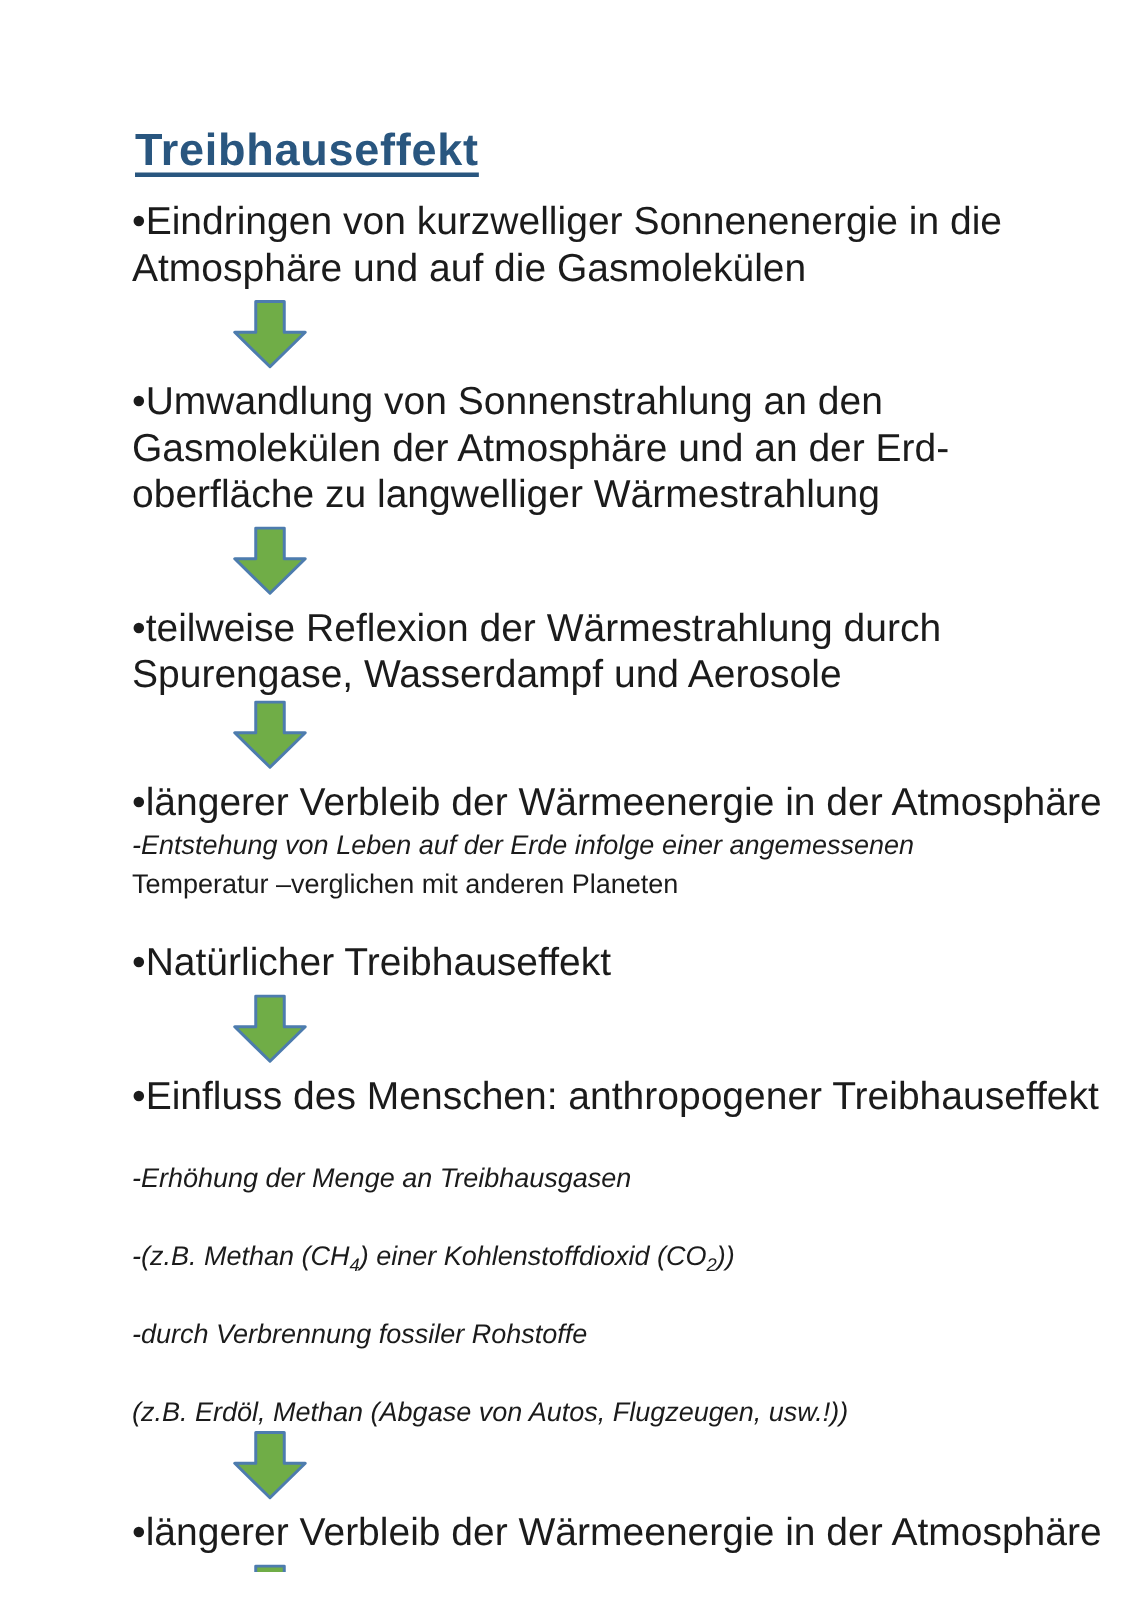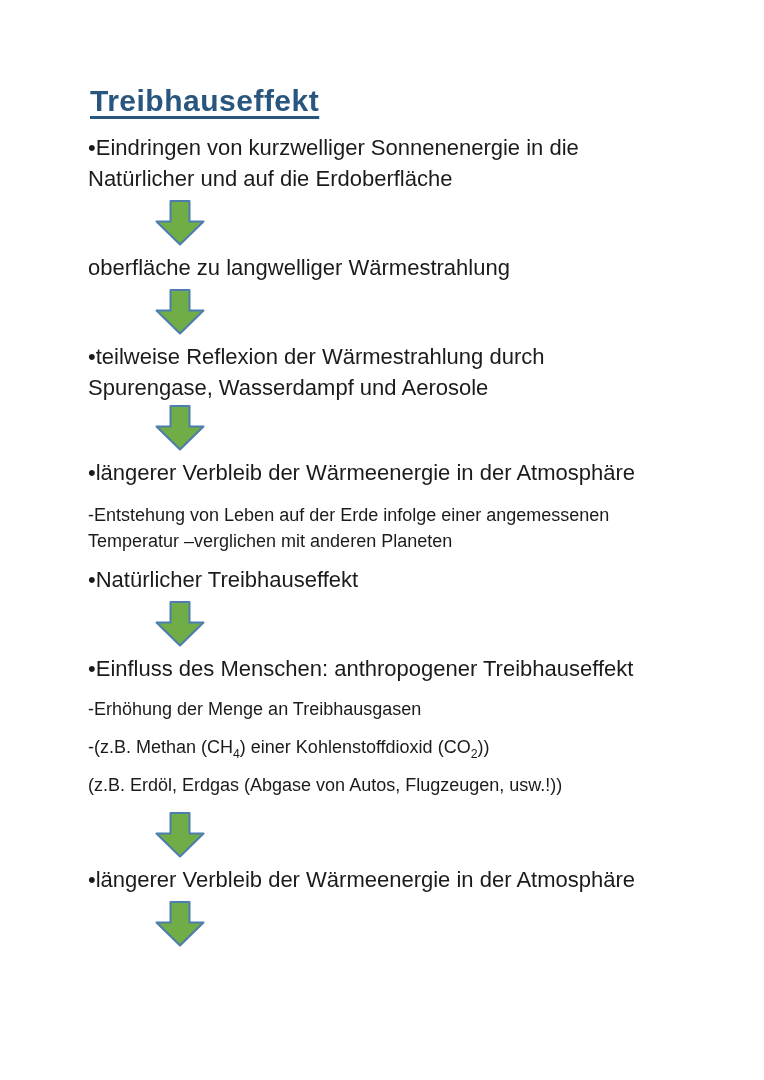--- a/index.html
+++ b/index.html
@@ -22,62 +22,64 @@
     font-size: 30px;
     font-weight: bold;
     color: #29567f;
     text-decoration: underline;
     text-decoration-thickness: 3px;
     text-underline-offset: 5px;
     margin: 0 0 14px 2px;
     letter-spacing: 0.5px;
   }
   .main-line {
-    font-size: 22px;
+    font-size: 26px;
     line-height: 31px;
     margin: 0;
     white-space: nowrap;
   }
   .small-line {
     font-size: 18px;
     line-height: 26px;
     margin: 0;
     white-space: nowrap;
   }
   .small-line sub {
     font-size: 0.68em;
     line-height: 0;
   }
   .arrow-wrap {
     width: 50px;
     height: 46px;
     margin: 6px 0 6px 67px;
   }
   .arrow-wrap svg { display: block; }
-  .mt8  { margin-top: 14px; }
-  .mt10 { margin-top: 12px; }
-  .mt16 { margin-top: 10px; }
+  .mt8  { margin-top: 0; font-style: italic; }
+  .mt10 { margin-top: 26px; font-style: italic; }
+  .mt16 { margin-top: 24px; }
   .mt2  { margin-top: 2px; }
 </style>
 </head>
 <body>
 
 <div class="page">
 
   <h1 class="title">Treibhauseffekt</h1>
 
   <p class="main-line">•Eindringen von kurzwelliger Sonnenenergie in die</p>
-  <p class="main-line">Natürlicher und auf die Erdoberfläche</p>
+  <p class="main-line">Atmosphäre und auf die Gasmolekülen</p>
 
   <div class="arrow-wrap">
     <svg width="50" height="46" viewBox="0 0 50 46">
       <polygon points="15.5,1 34.5,1 34.5,21.5 48.5,21.5 25,44.5 1.5,21.5 15.5,21.5" fill="#70ad47" stroke="#4d7cae" stroke-width="2" stroke-linejoin="round"></polygon>
     </svg>
   </div>
 
+  <p class="main-line">•Umwandlung von Sonnenstrahlung an den</p>
+  <p class="main-line">Gasmolekülen der Atmosphäre und an der Erd-</p>
   <p class="main-line">oberfläche zu langwelliger Wärmestrahlung</p>
 
   <div class="arrow-wrap">
     <svg width="50" height="46" viewBox="0 0 50 46">
       <polygon points="15.5,1 34.5,1 34.5,21.5 48.5,21.5 25,44.5 1.5,21.5 15.5,21.5" fill="#70ad47" stroke="#4d7cae" stroke-width="2" stroke-linejoin="round"></polygon>
     </svg>
   </div>
 
   <p class="main-line">•teilweise Reflexion der Wärmestrahlung durch</p>
   <p class="main-line">Spurengase, Wasserdampf und Aerosole</p>
@@ -96,21 +98,22 @@
 
   <div class="arrow-wrap">
     <svg width="50" height="46" viewBox="0 0 50 46">
       <polygon points="15.5,1 34.5,1 34.5,21.5 48.5,21.5 25,44.5 1.5,21.5 15.5,21.5" fill="#70ad47" stroke="#4d7cae" stroke-width="2" stroke-linejoin="round"></polygon>
     </svg>
   </div>
 
   <p class="main-line">•Einfluss des Menschen: anthropogener Treibhauseffekt</p>
   <p class="small-line mt10">-Erhöhung der Menge an Treibhausgasen</p>
   <p class="small-line mt10"><span>-(z.B. Methan (CH</span><sub>4</sub><span>) einer Kohlenstoffdioxid (CO</span><sub>2</sub><span>))</span></p>
-  <p class="small-line mt10">(z.B. Erdöl, Erdgas (Abgase von Autos, Flugzeugen, usw.!))</p>
+  <p class="small-line mt10">-durch Verbrennung fossiler Rohstoffe</p>
+  <p class="small-line mt10">(z.B. Erdöl, Methan (Abgase von Autos, Flugzeugen, usw.!))</p>
 
   <div class="arrow-wrap mt8">
     <svg width="50" height="46" viewBox="0 0 50 46">
       <polygon points="15.5,1 34.5,1 34.5,21.5 48.5,21.5 25,44.5 1.5,21.5 15.5,21.5" fill="#70ad47" stroke="#4d7cae" stroke-width="2" stroke-linejoin="round"></polygon>
     </svg>
   </div>
 
   <p class="main-line">•längerer Verbleib der Wärmeenergie in der Atmosphäre</p>
 
   <div class="arrow-wrap">

